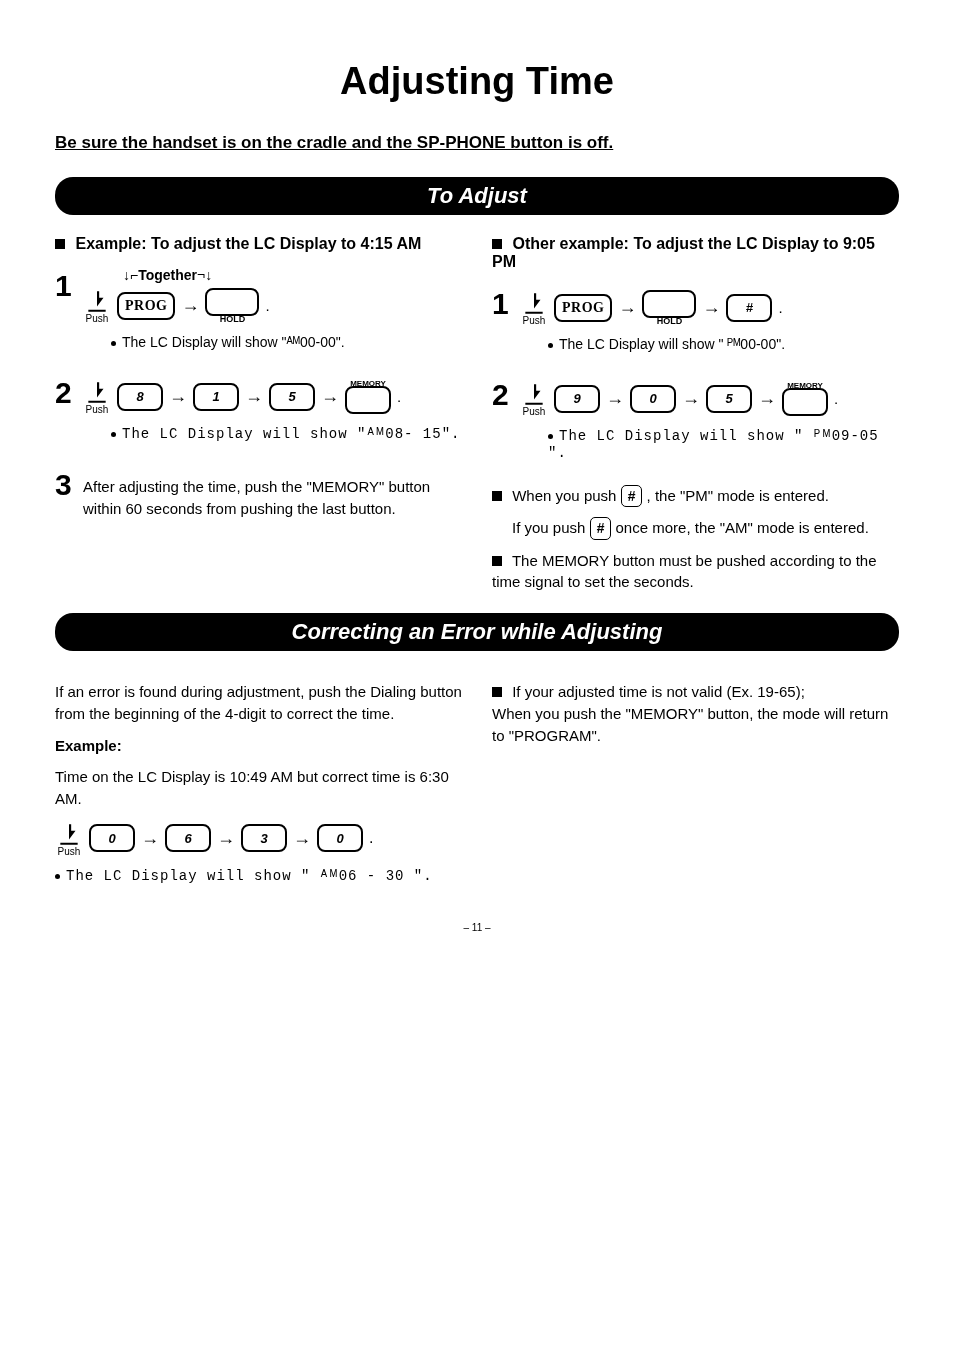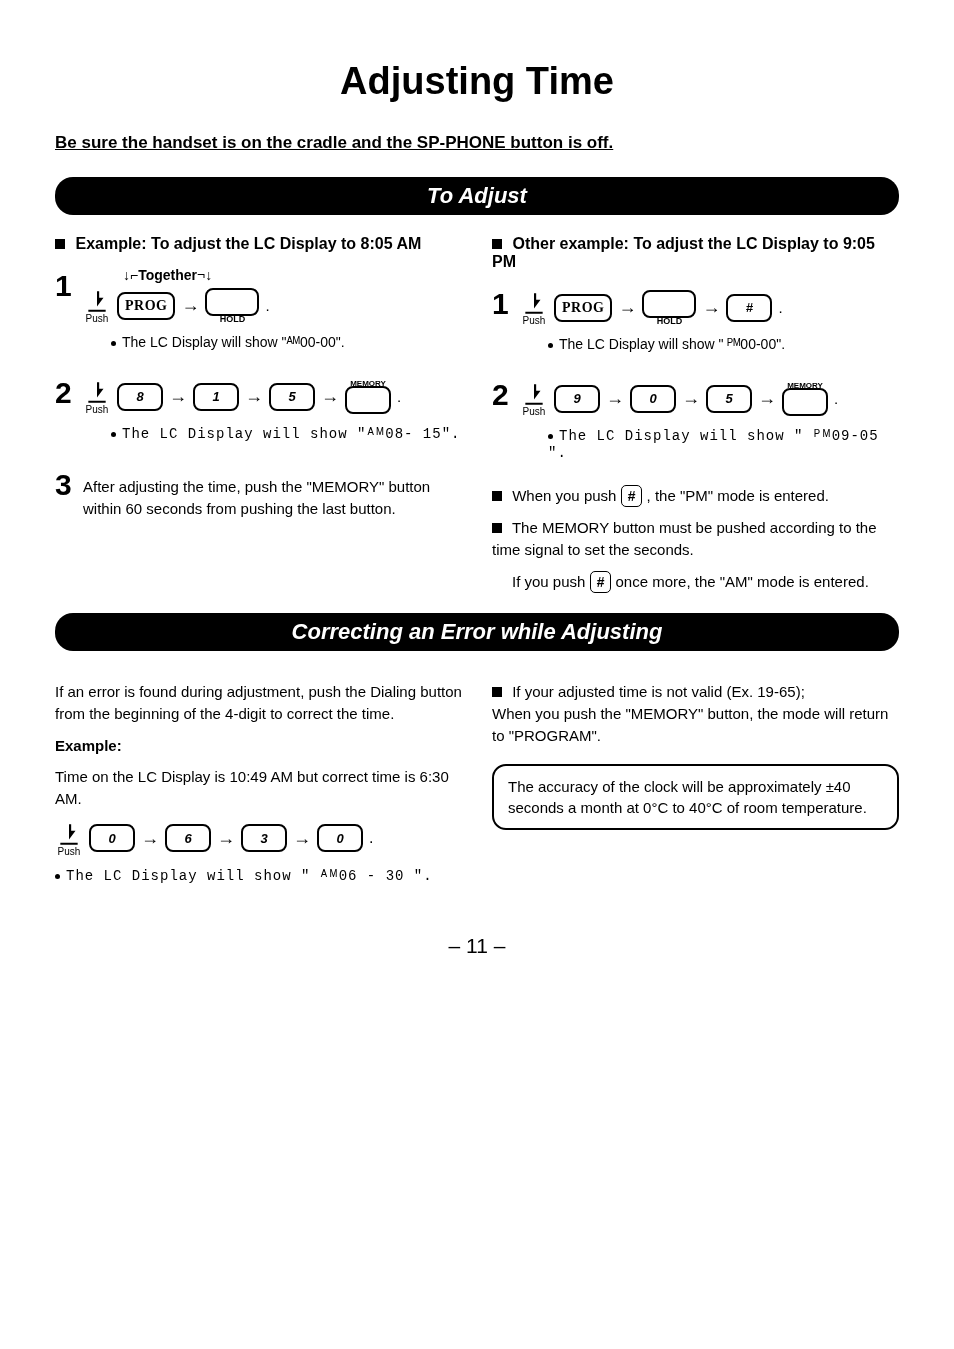--- a/index.html
+++ b/index.html
@@ -105,39 +105,39 @@
   .together-arrows { font-size:14px; }
   .inline-key {
     border:1.5px solid #000;
     border-radius:5px;
     padding:0 6px;
     font-style:italic;
     font-weight:bold;
     display:inline-block;
     font-size:14px;
   }
-  .page-num { text-align:center; font-size:21px; margin-top:40px;}
+  .page-num { text-align:center; font-size:10px; margin-top:28px;}
   .vstack { display:inline-flex; flex-direction:column; align-items:center; }
 </style>
 </head>
 <body>
 
 <h1>Adjusting Time</h1>
 
 <div class="intro">Be sure the handset is on the cradle and the SP-PHONE button is off.</div>
 
 <div class="section-bar">To Adjust</div>
 
 <div class="cols">
 
   <div class="col">
     <div class="ex-head">
       <span class="square"></span>
       <span>Example:</span>
-      <span>To adjust the LC Display to 8:05 AM</span>
+      <span>To adjust the LC Display to 4:15 AM</span>
     </div>
 
     <div class="step">
       <div class="step-num">1</div>
       <div class="step-body">
         <div style="margin-left:40px;" class="together-arrows">
           <span>↓⌐</span><span class="together">Together</span><span>¬↓</span>
         </div>
         <div class="keyrow">
           <span class="vstack">
@@ -254,28 +254,28 @@
         <div class="bullet-line"><span class="dot"></span><span class="seg">The LC Display will show " ᴾᴹ09-05 ".</span></div>
       </div>
     </div>
 
     <div class="para">
       <span class="square"></span>
       <span>When you push </span>
       <span class="inline-key">#</span>
       <span>, the "PM" mode is entered.</span>
     </div>
-    <div class="para">
-      <span class="square"></span>
-      <span>The MEMORY button must be pushed according to the time signal to set the seconds.</span>
-    </div>
     <div class="para" style="margin-left:20px;">
       <span>If you push </span>
       <span class="inline-key">#</span>
       <span> once more, the "AM" mode is entered.</span>
+    </div>
+    <div class="para">
+      <span class="square"></span>
+      <span>The MEMORY button must be pushed according to the time signal to set the seconds.</span>
     </div>
   </div>
 </div>
 
 <div class="section-bar">Correcting an Error while Adjusting</div>
 
 <div class="cols">
   <div class="col">
     <div class="para">If an error is found during adjustment, push the Dialing button from the beginning of the 4-digit to correct the time.</div>
     <div class="para"><b>Example:</b></div>
@@ -300,17 +300,16 @@
     </div>
     <div class="bullet-line" style="margin-left:0;"><span class="dot"></span><span class="seg">The LC Display will show " ᴬᴹ06 - 30 ".</span></div>
   </div>
 
   <div class="col">
     <div class="para">
       <span class="square"></span>
       <span>If your adjusted time is not valid (Ex. 19-65);</span><br>
       <span>When you push the "MEMORY" button, the mode will return to "PROGRAM".</span>
     </div>
-    <div class="note-box">The accuracy of the clock will be approximately ±40 seconds a month at 0°C to 40°C of room temperature.</div>
   </div>
 </div>
 
 <div class="page-num">– 11 –</div>
 
 </body></html>

